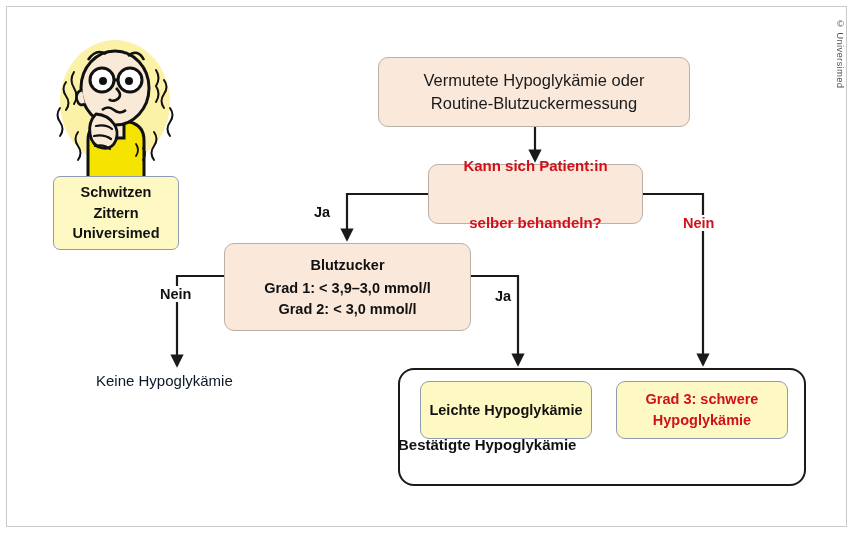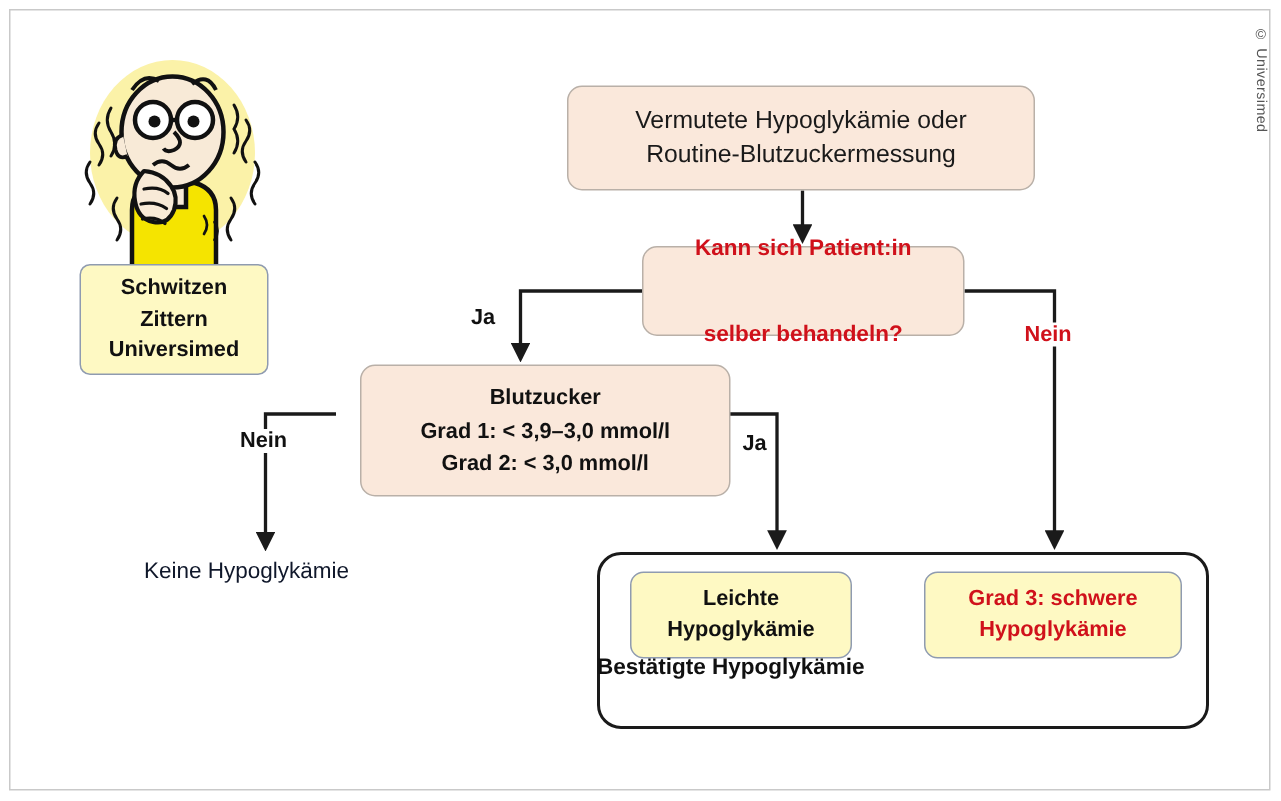--- a/index.html
+++ b/index.html
@@ -67,37 +67,36 @@
     font-weight: bold;
     color: #d0111b;
     gap: 36px;
   }
 
   #box-blutzucker {
     left: 224px; top: 243px; width: 247px; height: 88px;
     font-size: 14.5px;
     font-weight: bold;
     color: #111111;
-    margin-left: 16px;
   }
   #box-blutzucker .title { margin-bottom: 3px; }
 
   #box-symptoms {
     left: 53px; top: 176px; width: 126px; height: 74px;
     font-size: 14.5px;
     font-weight: bold;
     color: #111111;
     border-radius: 7px;
   }
 
   #box-confirmed-outer {
     left: 398px; top: 368px; width: 408px; height: 118px;
   }
   #box-leicht {
-    left: 420px; top: 381px; width: 148px; height: 58px;
+    left: 420px; top: 381px; width: 172px; height: 58px;
     font-size: 14.5px;
     font-weight: bold;
     color: #111111;
   }
   #box-grad3 {
     left: 616px; top: 381px; width: 172px; height: 58px;
     font-size: 14.5px;
     font-weight: bold;
     color: #d0111b;
   }

